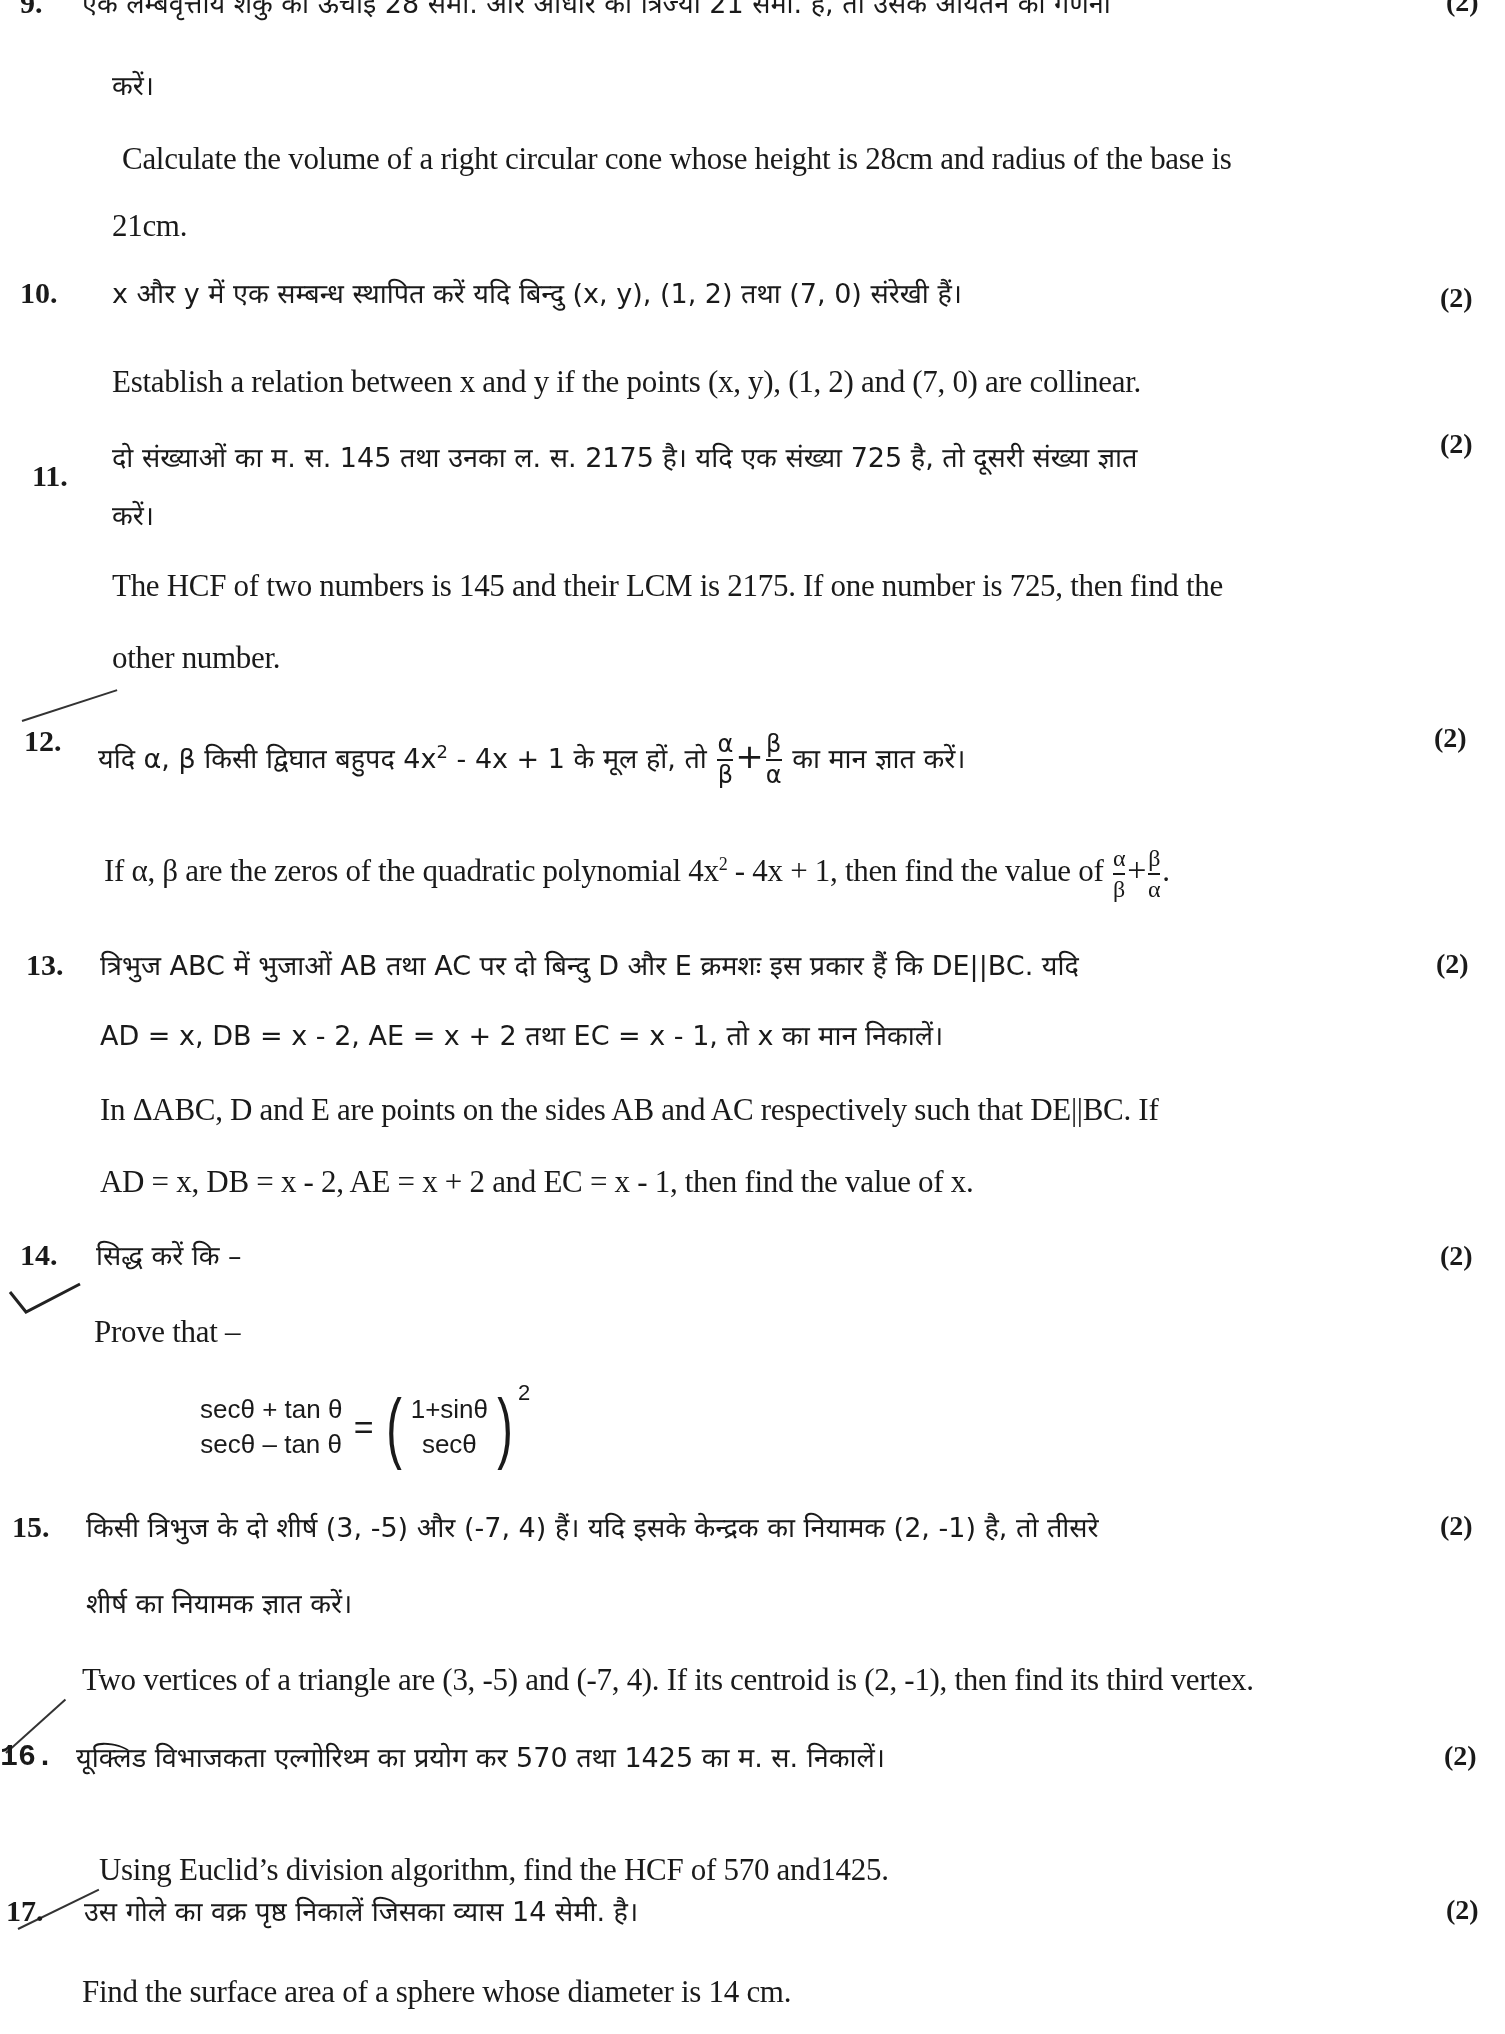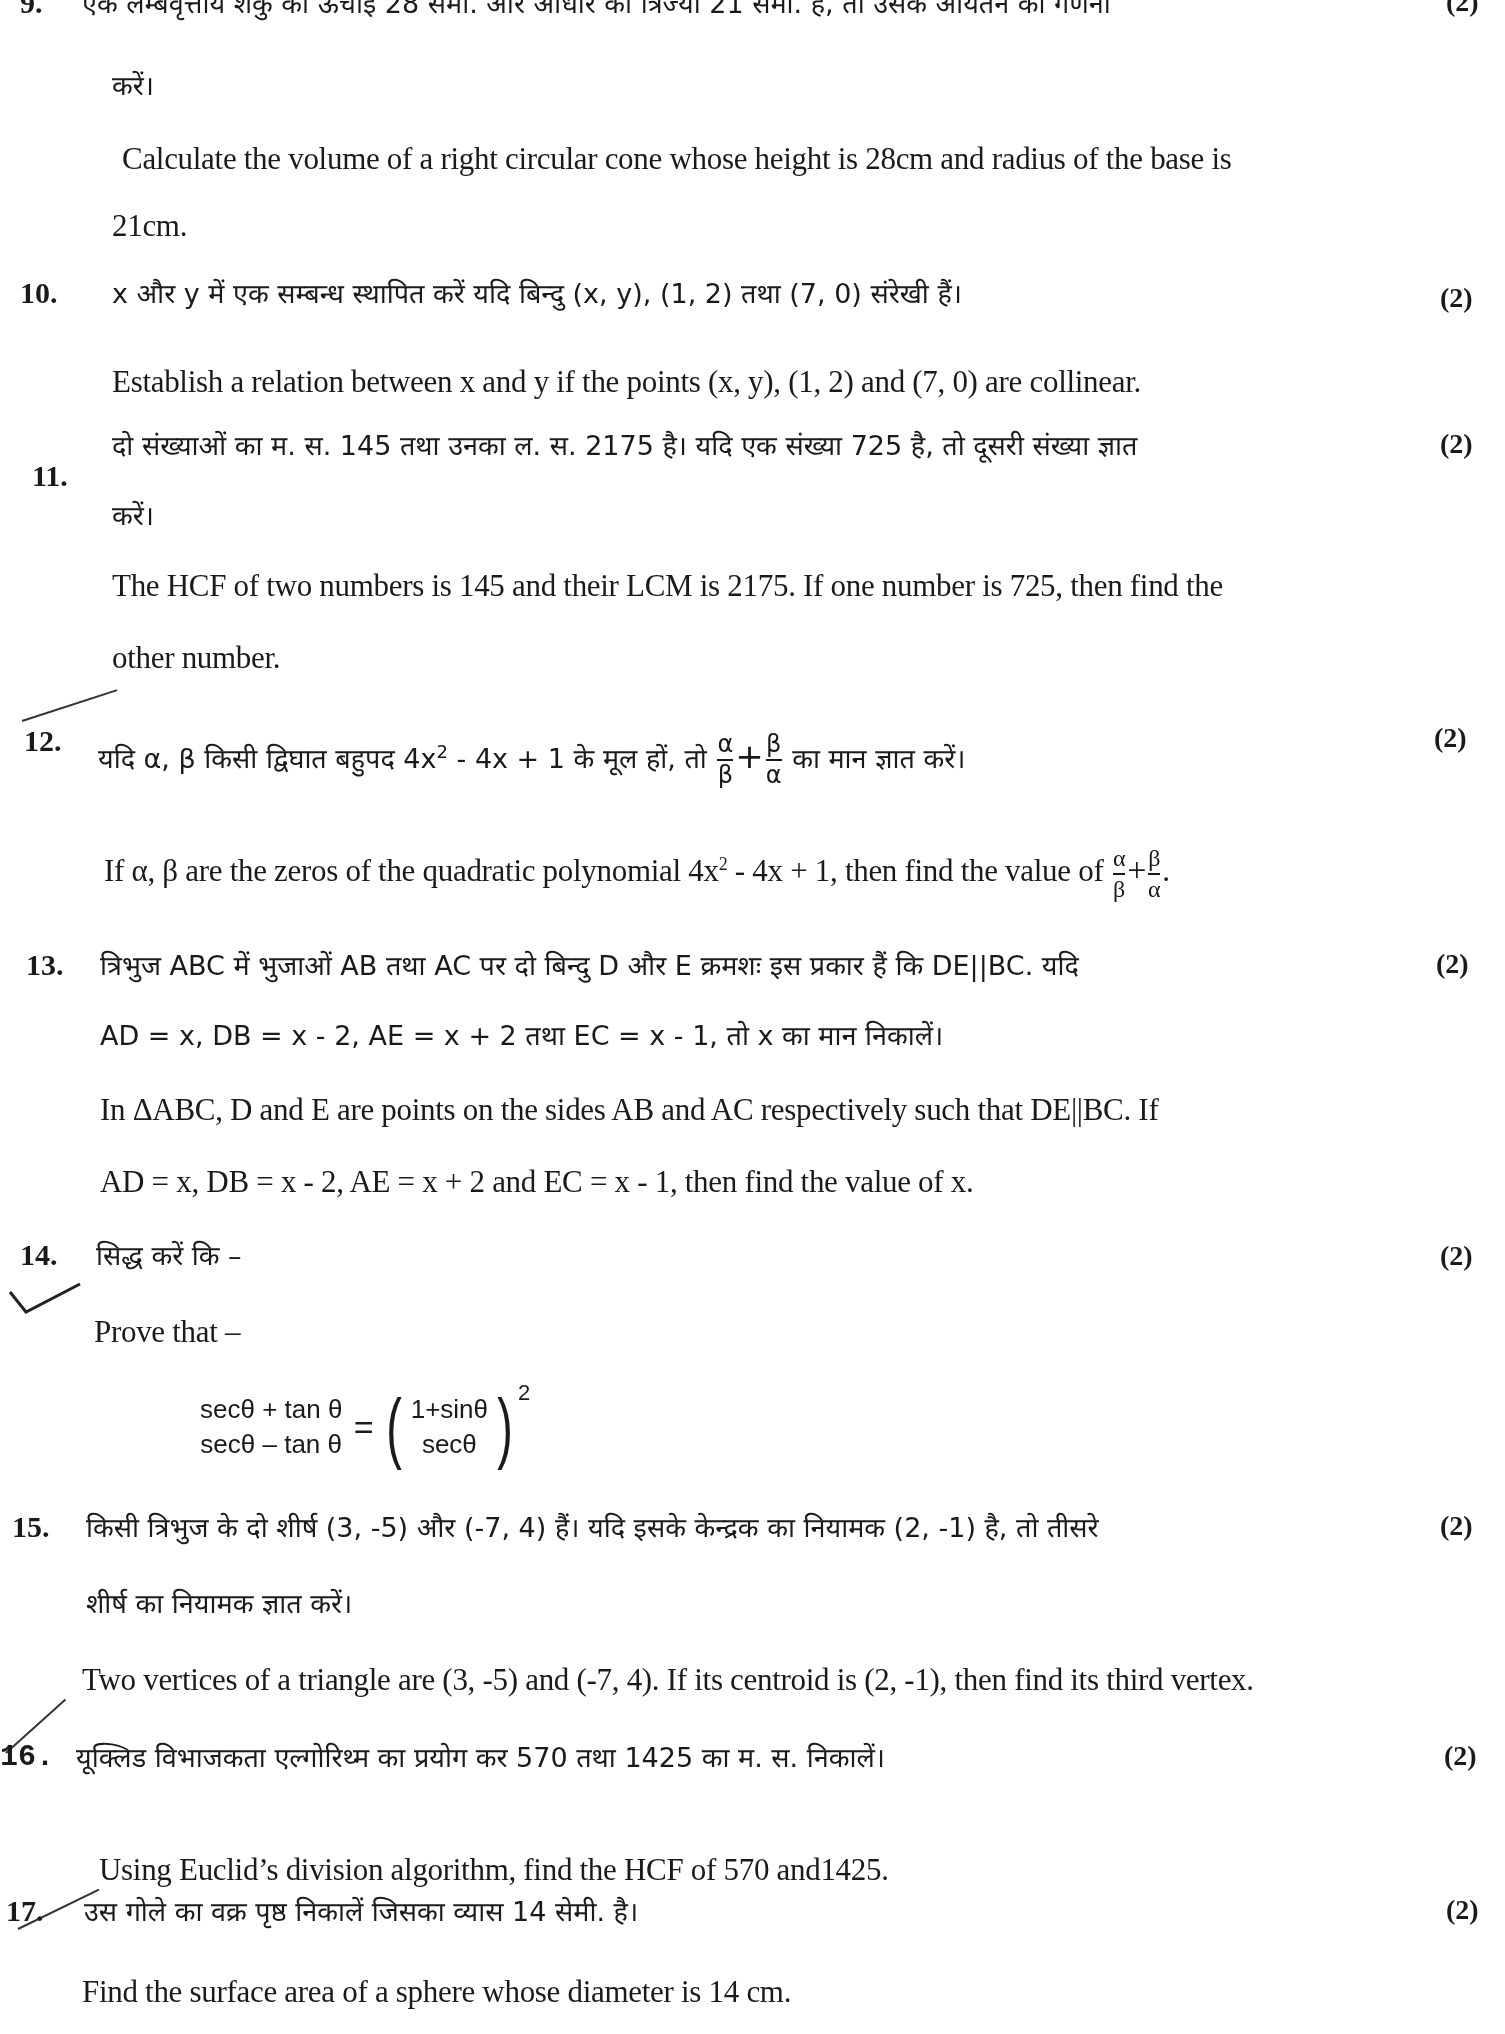--- a/index.html
+++ b/index.html
@@ -42,21 +42,21 @@
 
 <div>
   <span class="qnum" style="left:20px;top:276px;">10.</span>
   <div class="line hi" style="left:112px;top:276px;">x और y में एक सम्बन्ध स्थापित करें यदि बिन्दु (x, y), (1, 2) तथा (7, 0) संरेखी हैं।</div>
   <span class="marks" style="left:1440px;top:282px;">(2)</span>
   <div class="line en" style="left:112px;top:352px;margin-top:12px;">Establish a relation between x and y if the points (x, y), (1, 2) and (7, 0) are collinear.</div>
 </div>
 
 <div>
   <span class="qnum" style="left:32px;top:428px;margin-top:31px;">11.</span>
-  <div class="line hi" style="left:112px;top:428px;">दो संख्याओं का म. स. 145 तथा उनका ल. स. 2175 है। यदि एक संख्या 725 है, तो दूसरी संख्या ज्ञात</div>
+  <div class="line hi" style="left:112px;top:440px;">दो संख्याओं का म. स. 145 तथा उनका ल. स. 2175 है। यदि एक संख्या 725 है, तो दूसरी संख्या ज्ञात</div>
   <span class="marks" style="left:1440px;top:428px;">(2)</span>
   <div class="line hi" style="left:112px;top:498px;">करें।</div>
   <div class="line en" style="left:112px;top:568px;">The HCF of two numbers is 145 and their LCM is 2175. If one number is 725, then find the</div>
   <div class="line en" style="left:112px;top:640px;">other number.</div>
 </div>
 
 <div>
   <div class="mark-stroke" style="left:22px;top:720px;width:100px;transform:rotate(-18deg);"></div>
   <span class="qnum" style="left:24px;top:724px;">12.</span>
   <div class="line hi" style="left:98px;top:732px;">

